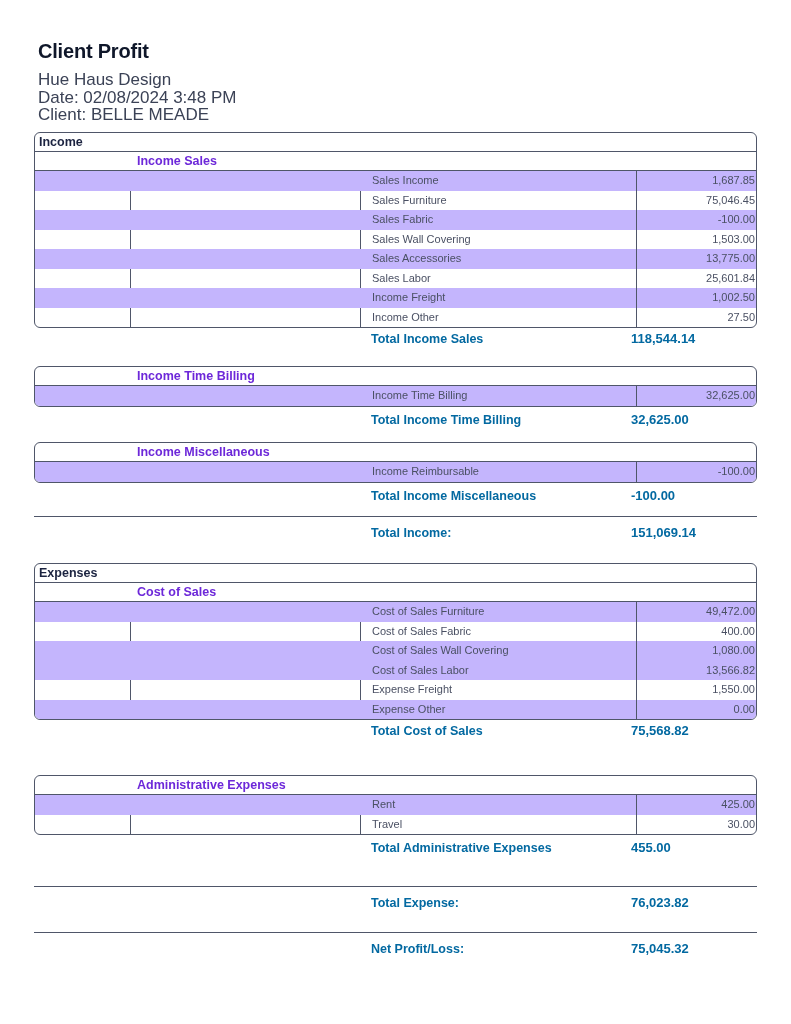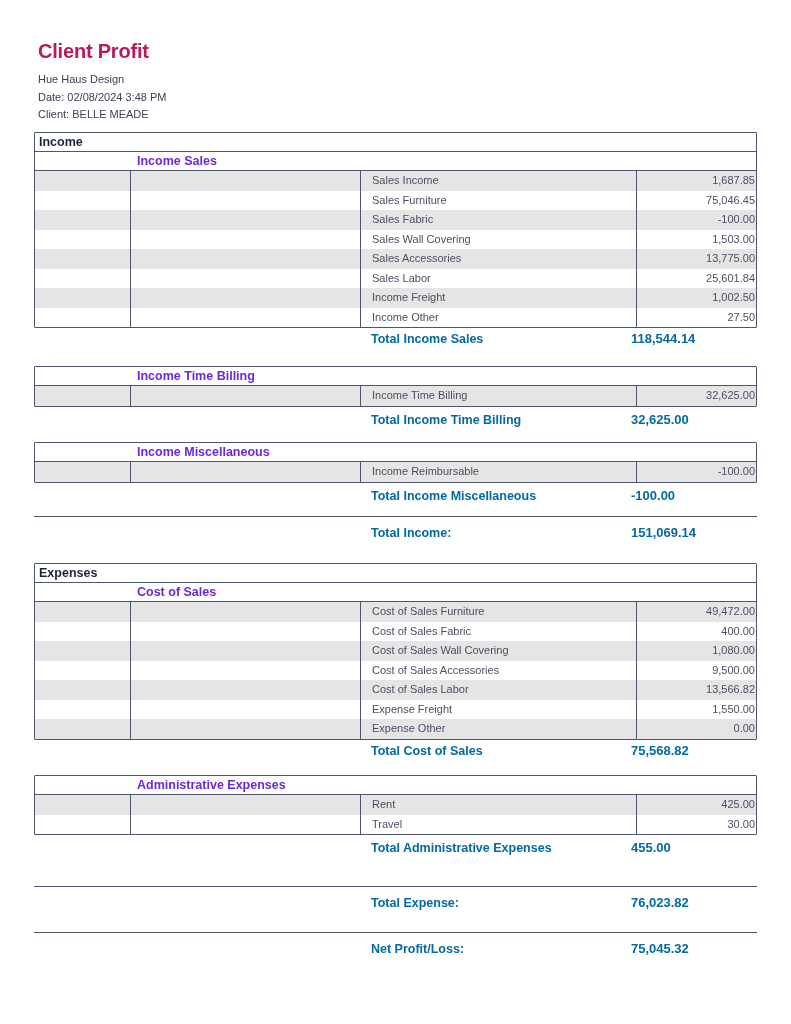--- a/index.html
+++ b/index.html
@@ -1,25 +1,25 @@
 <!DOCTYPE html>
 <html><head>
 <meta charset="utf-8">
 <style>
   html, body { margin: 0; padding: 0; background: #ffffff; }
   body { width: 791px; height: 1024px; position: relative; font-family: "Liberation Sans", sans-serif; color: #1e2640; overflow: hidden; }
   .hdr { position: absolute; left: 38px; top: 40px; }
-  .title { font-size: 20px; font-weight: bold; color: #be185d; margin: 0 0 8px 0; letter-spacing: -0.2px; }
-  .meta { font-size: 11px; color: #3b4256; line-height: 17.5px; }
+  .title { font-size: 20px; font-weight: bold; color: #0f172a; margin: 0 0 8px 0; letter-spacing: -0.2px; }
+  .meta { font-size: 17px; color: #3b4256; line-height: 17.5px; }
   .section { position: absolute; left: 34px; width: 723px; }
-  .box { border: 1.3px solid #4f5669; border-radius: 1px; overflow: hidden; }
+  .box { border: 1.3px solid #4f5669; border-radius: 6px; overflow: hidden; }
   .sec-head { height: 18px; line-height: 18px; font-size: 12.5px; font-weight: bold; padding-left: 4px; border-bottom: 1.3px solid #4f5669; color: #1b2340; }
   .grp-head { height: 18px; line-height: 18px; font-size: 12.5px; font-weight: bold; padding-left: 102px; border-bottom: 1.3px solid #4f5669; color: #6d28d9; }
   .row { display: flex; height: 19.5px; font-size: 11px; color: #4a5063; }
-  .row.shade { background: #e5e5e5; }
+  .row.shade { background: #c4b5fd; align-items: flex-end; }
   .c1 { width: 95px; border-right: 1.3px solid #4f5669; }
   .c2 { width: 229px; border-right: 1.3px solid #4f5669; }
   .c3 { width: 264px; border-right: 1.3px solid #4f5669; padding-left: 11px; line-height: 19.5px; white-space: nowrap; }
   .c4 { flex: 1; text-align: right; padding-right: 1px; line-height: 19.5px; }
   .total { display: flex; height: 22px; line-height: 22px; font-size: 12.5px; font-weight: bold; color: #0369a1; }
   .total .lbl { margin-left: 337px; width: 260px; }
   .total .val { flex: 1; text-align: left; padding-right: 11px; font-size: 13px; }
   .rule { position: absolute; left: 34px; width: 723px; height: 0; border-top: 1.4px solid #4f5669; }
   .grand { position: absolute; left: 34px; width: 723px; }
 </style>
@@ -154,26 +154,20 @@
           <div class="c2"></div>
           <div class="c3">Cost of Sales Fabric</div>
           <div class="c4">400.00</div>
         </div>
         <div class="row shade">
           <div class="c1"></div>
           <div class="c2"></div>
           <div class="c3">Cost of Sales Wall Covering</div>
           <div class="c4">1,080.00</div>
         </div>
-        <div class="row">
-          <div class="c1"></div>
-          <div class="c2"></div>
-          <div class="c3">Cost of Sales Accessories</div>
-          <div class="c4">9,500.00</div>
-        </div>
         <div class="row shade">
           <div class="c1"></div>
           <div class="c2"></div>
           <div class="c3">Cost of Sales Labor</div>
           <div class="c4">13,566.82</div>
         </div>
         <div class="row">
           <div class="c1"></div>
           <div class="c2"></div>
           <div class="c3">Expense Freight</div>

